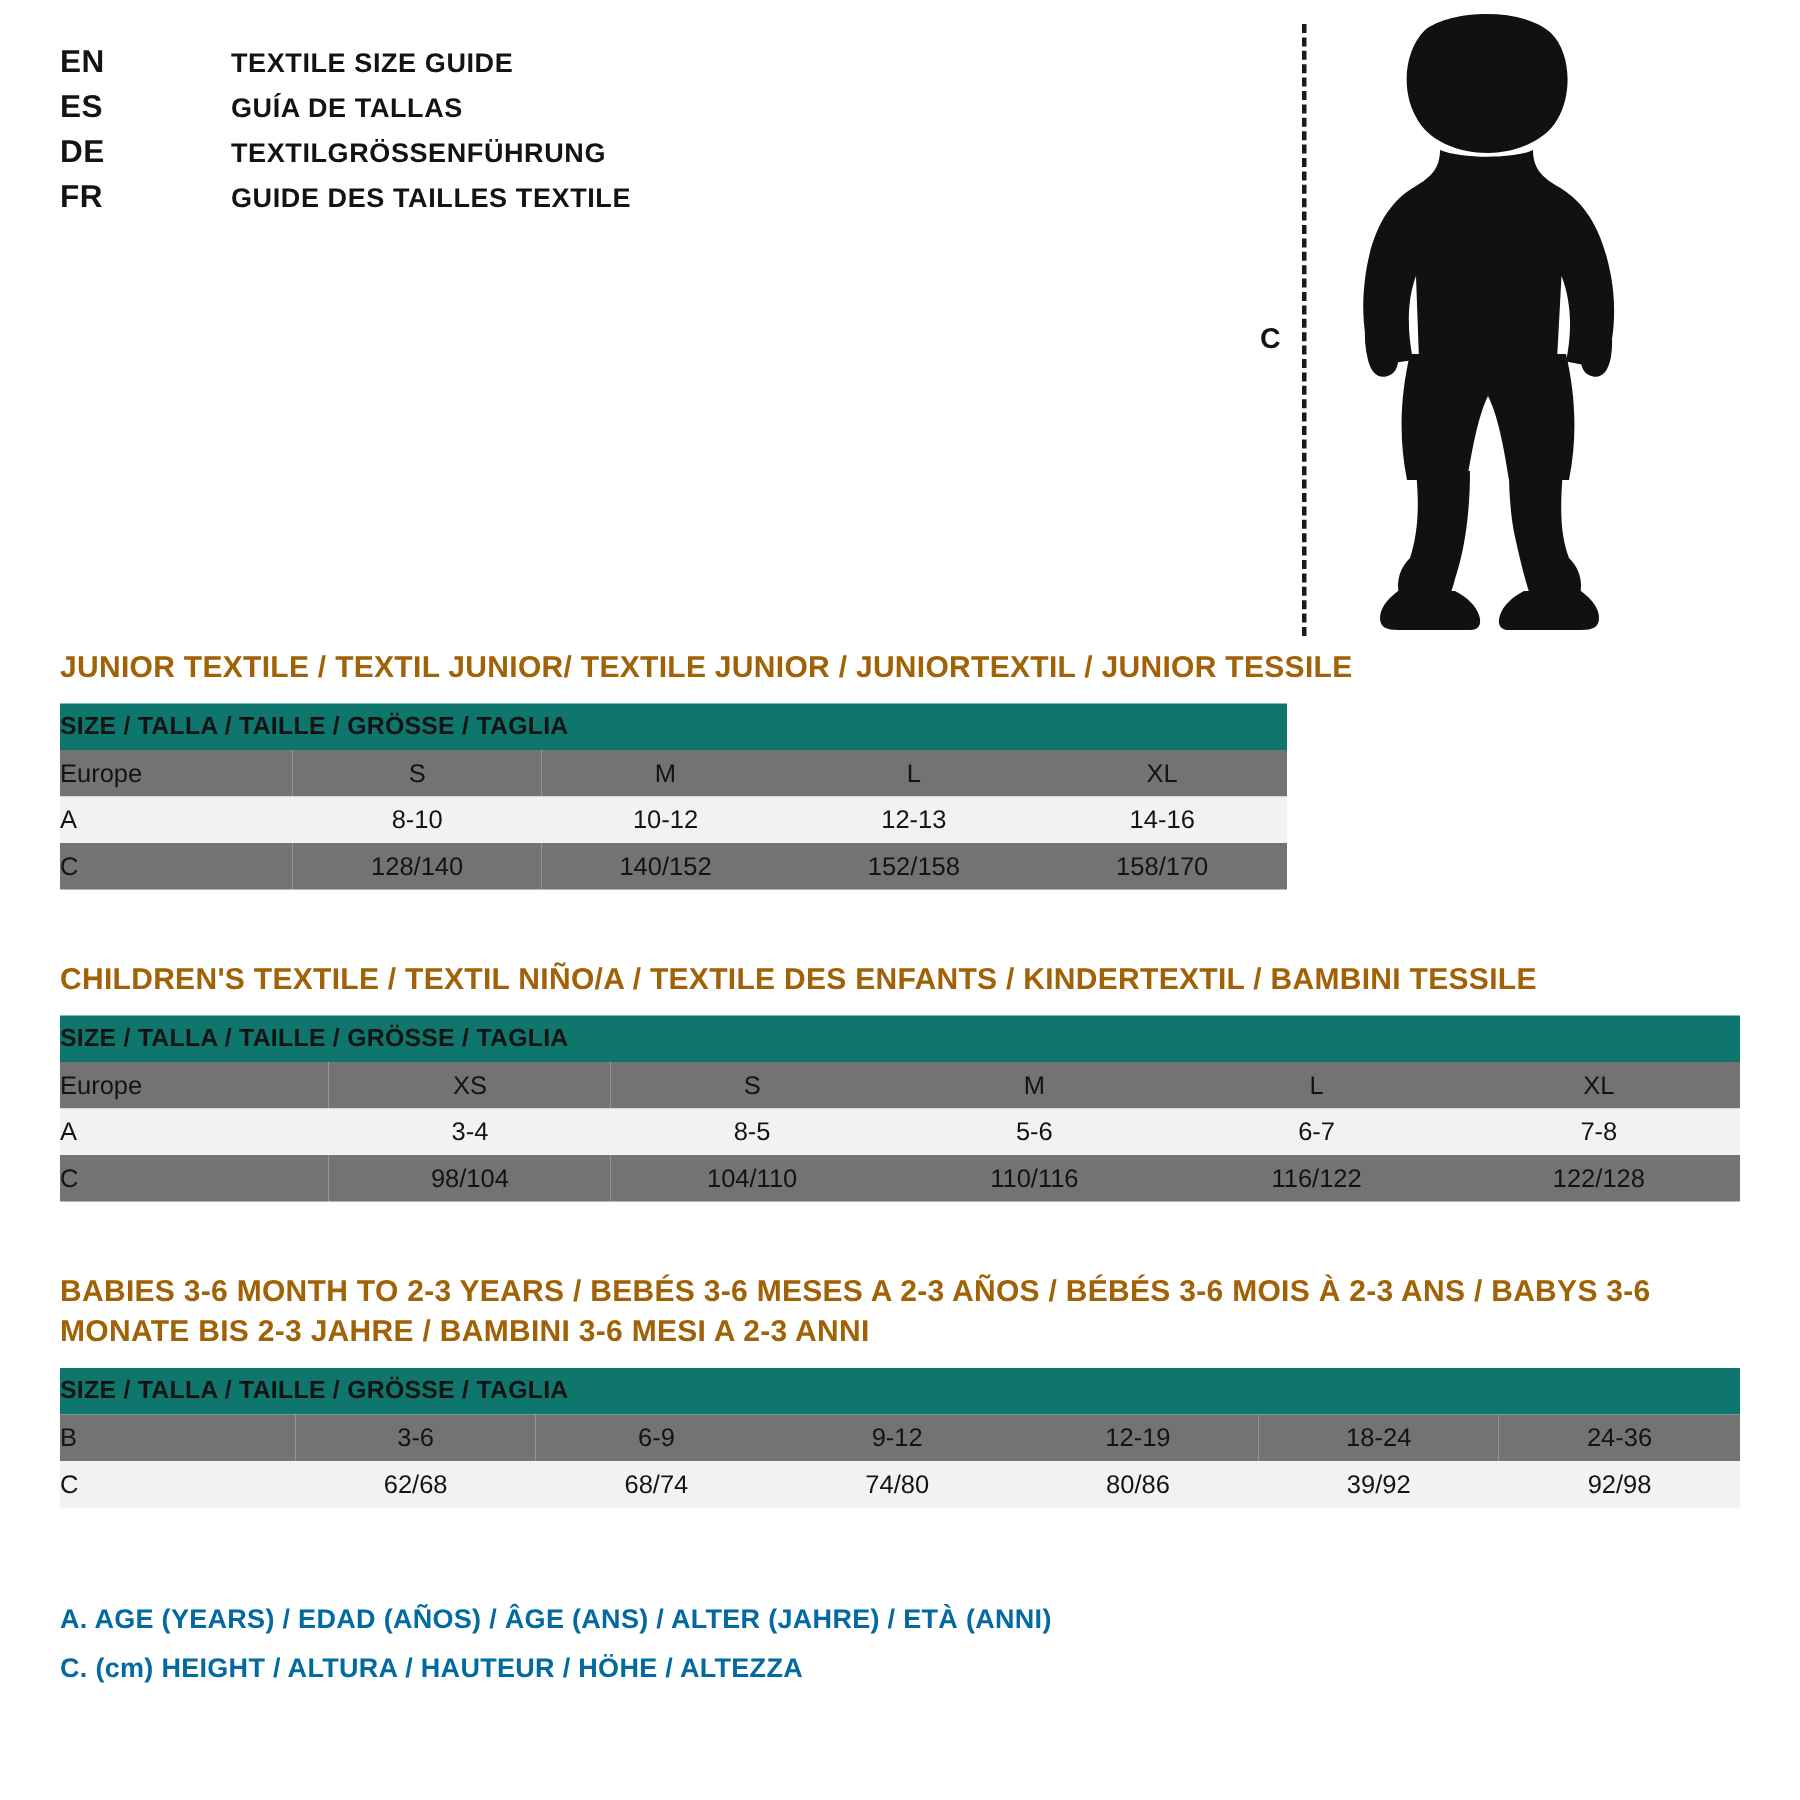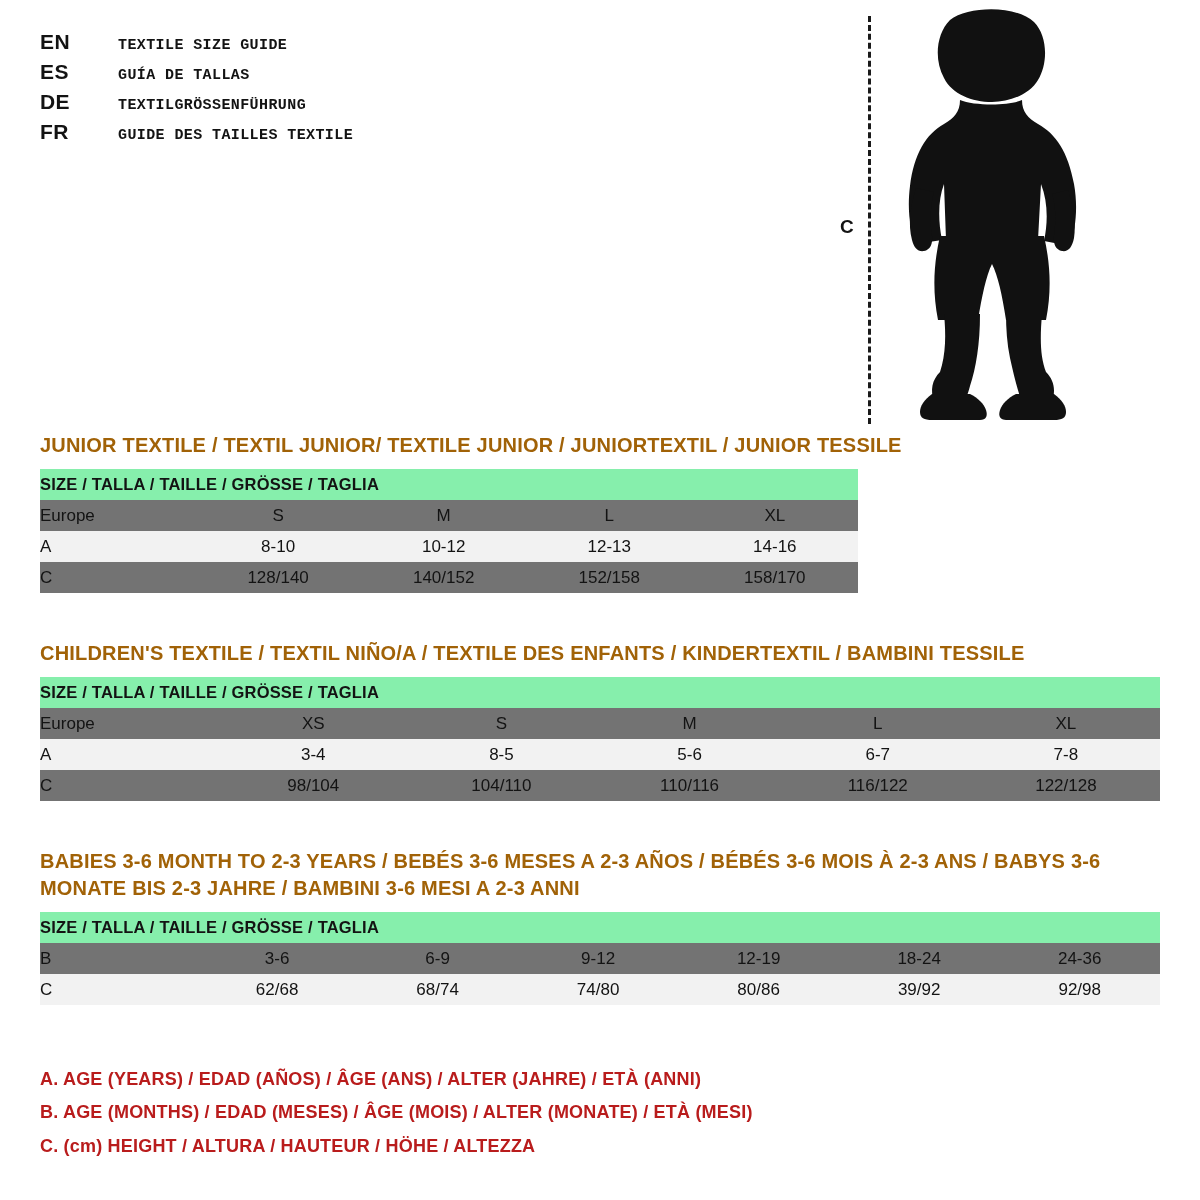--- a/index.html
+++ b/index.html
@@ -28,35 +28,35 @@
   .lang-block {
     position: absolute;
     left: 40px;
     top: 30px;
     width: 620px;
   }
   .lang-row {
     display: flex;
     align-items: baseline;
     height: 30px;
+    gap: 36px;
   }
   .lang-code {
     width: 78px;
     font-size: 21px;
     font-weight: 700;
     letter-spacing: 0.4px;
     color: #131313;
   }
   .lang-title {
-    font-size: 15px;
+    font-size: 18px;
     font-weight: 700;
     letter-spacing: 0.4px;
     color: #131313;
     text-transform: uppercase;
-    font-family: Liberation Mono, monospace;
   }
 
   
   .figure-area {
     position: absolute;
     right: 40px;
     top: 8px;
     width: 320px;
     height: 420px;
   }
@@ -98,21 +98,21 @@
     table-layout: fixed;
     font-size: 17px;
     color: #131313;
   }
   table.size-table td {
     padding: 0;
     height: 31px;
     vertical-align: middle;
   }
   .band-head td {
-    background: #86efac;
+    background: #0f766e;
     font-weight: 700;
     letter-spacing: 0.2px;
     padding-left: 8px;
     font-size: 16.5px;
     text-transform: uppercase;
   }
   .row-light td { background: #f2f2f2; }
   .row-white td { background: #737373; }
   .row-label {
     padding-left: 8px;
@@ -126,21 +126,21 @@
   .block-children { position: absolute; left: 40px; top: 640px; width: 1120px; }
   .block-babies { position: absolute; left: 40px; top: 848px; width: 1120px; }
   .legend { position: absolute; left: 40px; top: 1063px; width: 1120px; }
 
   .tbl-wrap { margin-top: 10px; }
 
   .legend-line {
     font-size: 18px;
     font-weight: 700;
     letter-spacing: 0.2px;
-    color: #b91c1c;
+    color: #0369a1;
     line-height: 1.85;
     text-transform: uppercase;
   }
   .legend-line.mixed { text-transform: none; }
 </style>
 </head>
 <body>
 
 <div class="page">
 
@@ -311,17 +311,16 @@
           <td class="cell-center">39/92</td>
           <td class="cell-center">92/98</td>
         </tr>
       </tbody>
         </table>
     </div>
   </div>
 
   <div class="legend">
     <div class="legend-line">A. AGE (YEARS) / EDAD (AÑOS) / ÂGE (ANS) / ALTER (JAHRE) / ETÀ (ANNI)</div>
-    <div class="legend-line">B. AGE (MONTHS) / EDAD (MESES) / ÂGE (MOIS) / ALTER (MONATE) / ETÀ (MESI)</div>
     <div class="legend-line mixed">C. (cm) HEIGHT / ALTURA / HAUTEUR / HÖHE / ALTEZZA</div>
   </div>
 
 </div>
 
 </body></html>

